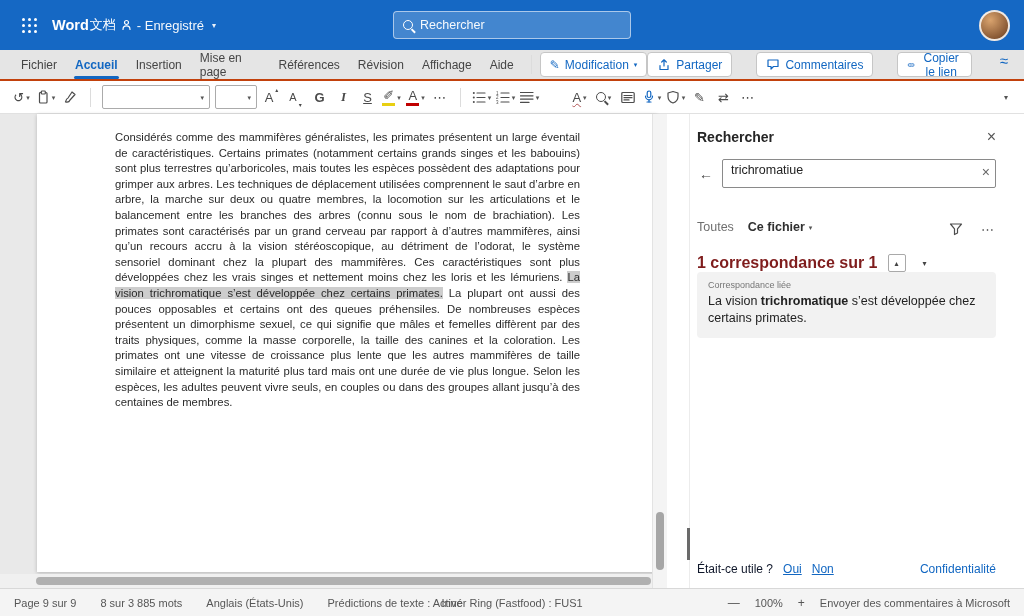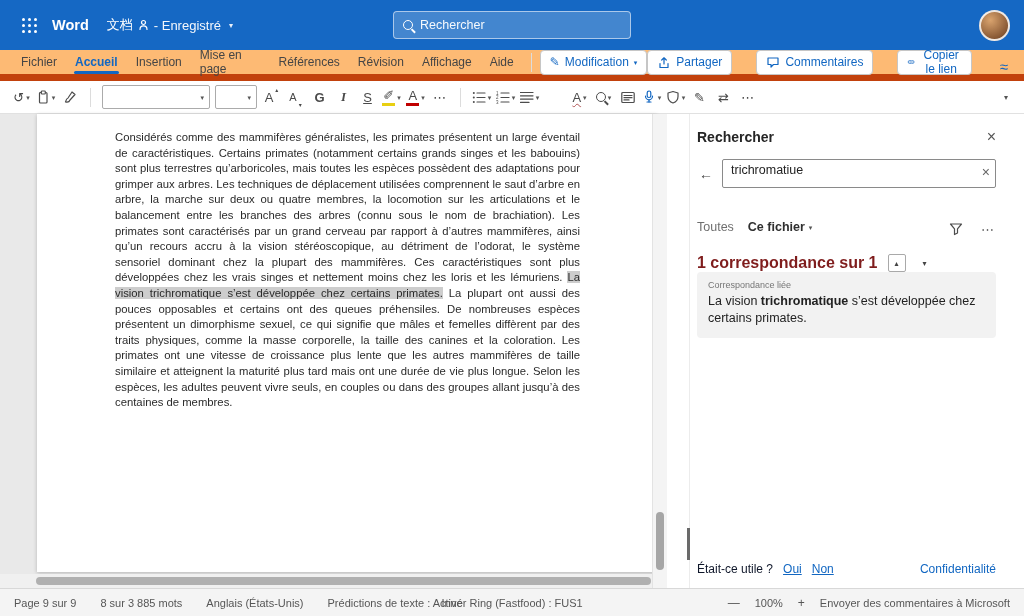--- a/index.html
+++ b/index.html
@@ -4,40 +4,40 @@
 <style>
   *{margin:0;padding:0;box-sizing:border-box}
   html,body{width:1024px;height:616px;overflow:hidden}
   body{font-family:"Liberation Sans","DejaVu Sans",sans-serif;font-size:12px;color:#333;background:#fff}
   .app{display:flex;flex-direction:column;width:1024px;height:616px}
   
   .topbar{height:50px;flex:0 0 auto;background:var(--header,#1568c4);display:flex;align-items:center;position:relative;padding:0 14px;color:#fff}
   .waffle{width:30px;height:30px;border:none;background:transparent;display:flex;align-items:center;justify-content:center;cursor:pointer}
   .waffle-grid{display:grid;grid-template-columns:repeat(3,3px);grid-gap:3px}
   .waffle-grid i{width:3px;height:3px;background:#fff;border-radius:50%}
-  .app-name{font-size:14.5px;font-weight:700;margin:0 18px 0 8px}
+  .app-name{font-size:14.5px;font-weight:700;margin:0 1px 0 8px}
   .doc-title{font-size:13px;margin-right:5px}
   .presence{display:inline-flex;margin-right:5px}
   .saved{font-size:13px;opacity:.95}
   .tb-chev{font-size:8px;margin-left:8px;opacity:.9;cursor:pointer}
   .search-pill{position:absolute;left:50%;top:11px;transform:translateX(-50%);width:238px;height:28px;background:rgba(255,255,255,.20);border:1px solid rgba(255,255,255,.55);border-radius:4px;display:flex;align-items:center;padding:0 9px;gap:7px}
   .search-pill input{flex:1;background:transparent;border:none;outline:none;color:#fff;font-size:12.5px;font-family:inherit}
   .search-pill input::placeholder{color:rgba(255,255,255,.95)}
   .avatar{margin-left:auto;width:31px;height:31px;border-radius:50%;background:radial-gradient(circle at 35% 30%,#d9a36e,#8a5a35 70%,#5d3a1e);border:2px solid rgba(255,255,255,.85);cursor:pointer}
   .lens{width:10px;height:10px;border:1.5px solid #fff;border-radius:50%;position:relative;display:inline-block;flex:0 0 auto}
   .lens::after{content:"";position:absolute;width:5px;height:1.5px;background:#fff;transform:rotate(45deg);right:-4px;bottom:-2px}
   .lens.dark{border-color:#4c4c4c}.lens.dark::after{background:#4c4c4c}
   
-  .tabsrow{height:31px;flex:0 0 auto;background:#fdba74;border-bottom:7px solid #c2410c;display:flex;align-items:center;padding:0 12px}
+  .tabsrow{height:31px;flex:0 0 auto;background:#e5e5e5;border-bottom:2px solid #c2410c;display:flex;align-items:center;padding:0 12px}
   .tab{padding:0 9px;font-size:12px;color:#454545;cursor:pointer;height:100%;display:flex;align-items:center;position:relative}
   .tab.active{color:var(--accent,#1267c2);font-weight:700}
   .tab.active::after{content:"";position:absolute;left:8px;right:8px;bottom:0;height:3px;border-radius:3px;background:var(--accent,#1267c2)}
   .vdiv{width:1px;height:19px;background:#dcdcdc;margin:0 8px;flex:0 0 auto}
   .mode-btn,.act-btn{height:25px;border:1px solid #c6c6c6;border-radius:4px;background:#fff;color:var(--accent,#1267c2);font-size:12px;display:flex;align-items:center;gap:5px;padding:0 9px;cursor:pointer;font-family:inherit}
-  .ribbon-right{margin-left:auto;display:flex;align-items:flex-end;gap:24px}
+  .ribbon-right{margin-left:auto;display:flex;align-items:flex-start;gap:24px}
   .chev{font-size:7px;line-height:1;color:#555}
   .mode-btn .chev,.act-btn .chev{color:var(--accent,#1267c2)}
   .catchup{font-size:15px;color:var(--accent,#1267c2);padding:0 4px;cursor:pointer}
   
   .toolbar{height:33px;flex:0 0 auto;background:#fff;border-bottom:1px solid #e1e1e1;display:flex;align-items:center;padding:0 10px;gap:1px}
   .tbtn{min-width:23px;height:26px;border:none;background:transparent;display:flex;align-items:center;justify-content:center;gap:2px;border-radius:3px;color:#4a4a4a;font-size:13px;cursor:pointer;font-family:inherit}
   .tbtn .g{font-weight:700}
   .tbtn .it{font-style:italic;font-family:"Liberation Serif",serif;font-weight:600}
   .tbtn .u{text-decoration:underline}
   .stack{display:flex;flex-direction:column;align-items:center;line-height:1}

